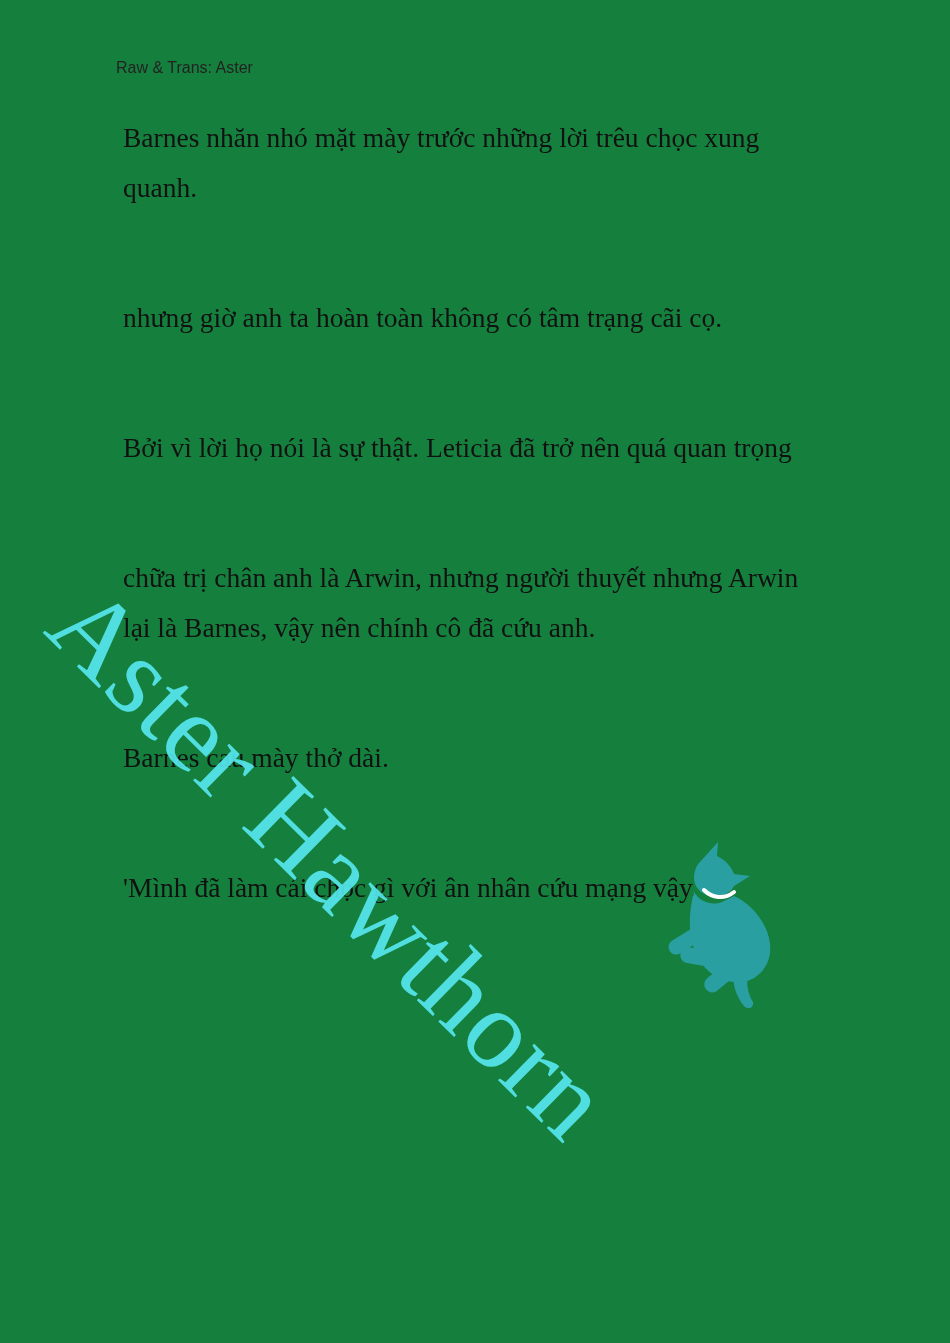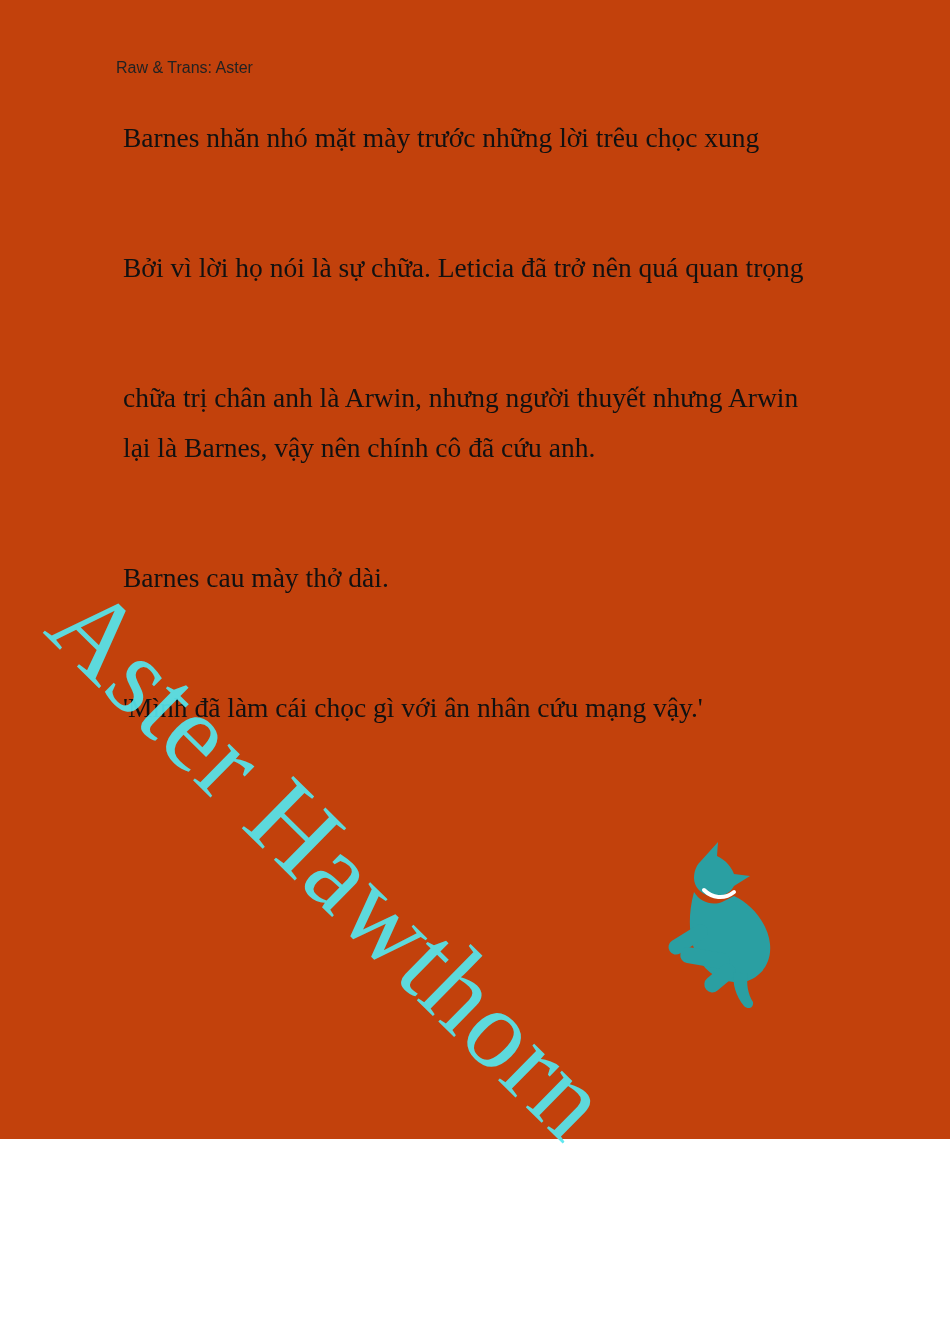--- a/index.html
+++ b/index.html
@@ -9,22 +9,22 @@
   }
   body {
     width: 950px;
     height: 1343px;
     position: relative;
     overflow: hidden;
   }
   .page {
     position: absolute;
     left: 0; top: 0;
-    width: 950px; height: 1139px;
-    background: #c2410c;
+    width: 950px; height: 1343px;
+    background: #15803d;
   }
   .header-credit {
     position: absolute;
     left: 116px;
     top: 58px;
     font-family: "Liberation Sans", sans-serif;
     font-size: 16px;
     color: #222222;
     line-height: 20px;
     white-space: nowrap;
@@ -75,25 +75,27 @@
 </head>
 <body>
 
 <div class="page">
 
   <div class="header-credit">Raw &amp; Trans: Aster</div>
 
   <div class="body-text">
     <p class="paragraph">
       <span class="line">Barnes nhăn nhó mặt mày trước những lời trêu chọc xung</span>
+      <span class="line">quanh.</span>
     </p>
     <p class="paragraph">
+      <span class="line">nhưng giờ anh ta hoàn toàn không có tâm trạng cãi cọ.</span>
     </p>
     <p class="paragraph">
-      <span class="line">Bởi vì lời họ nói là sự chữa. Leticia đã trở nên quá quan trọng</span>
+      <span class="line">Bởi vì lời họ nói là sự thật. Leticia đã trở nên quá quan trọng</span>
     </p>
     <p class="paragraph">
       <span class="line">chữa trị chân anh là Arwin, nhưng người thuyết nhưng Arwin</span>
       <span class="line">lại là Barnes, vậy nên chính cô đã cứu anh.</span>
     </p>
     <p class="paragraph">
       <span class="line">Barnes cau mày thở dài.</span>
     </p>
     <p class="paragraph">
       <span class="line">'Mình đã làm cái chọc gì với ân nhân cứu mạng vậy.'</span>

